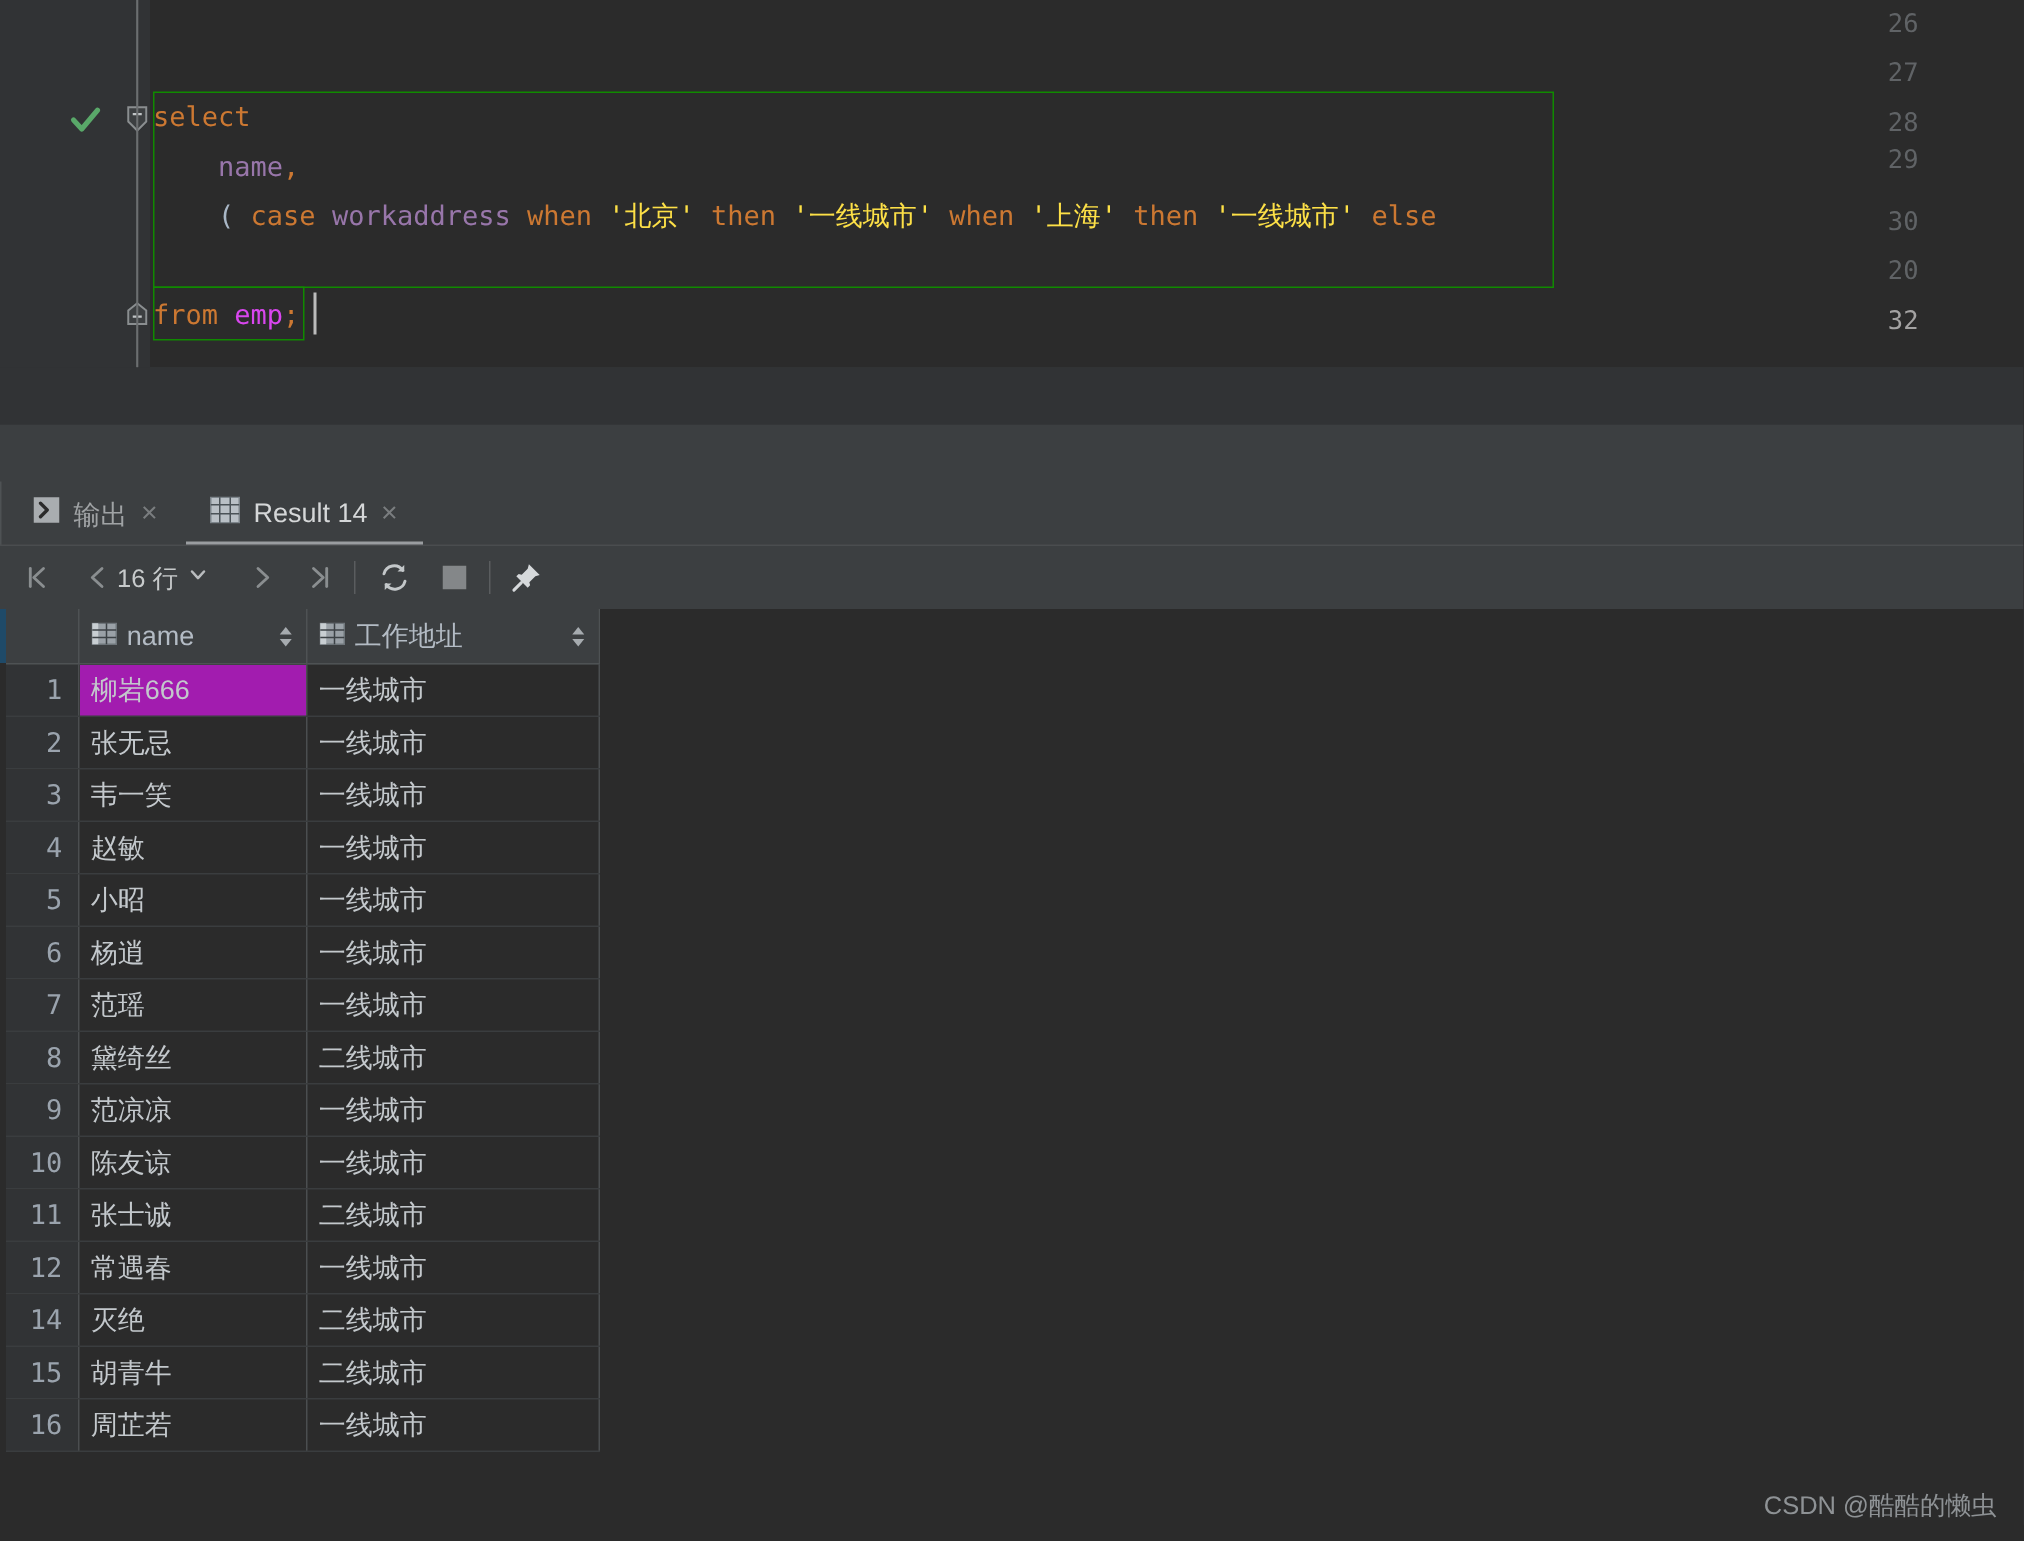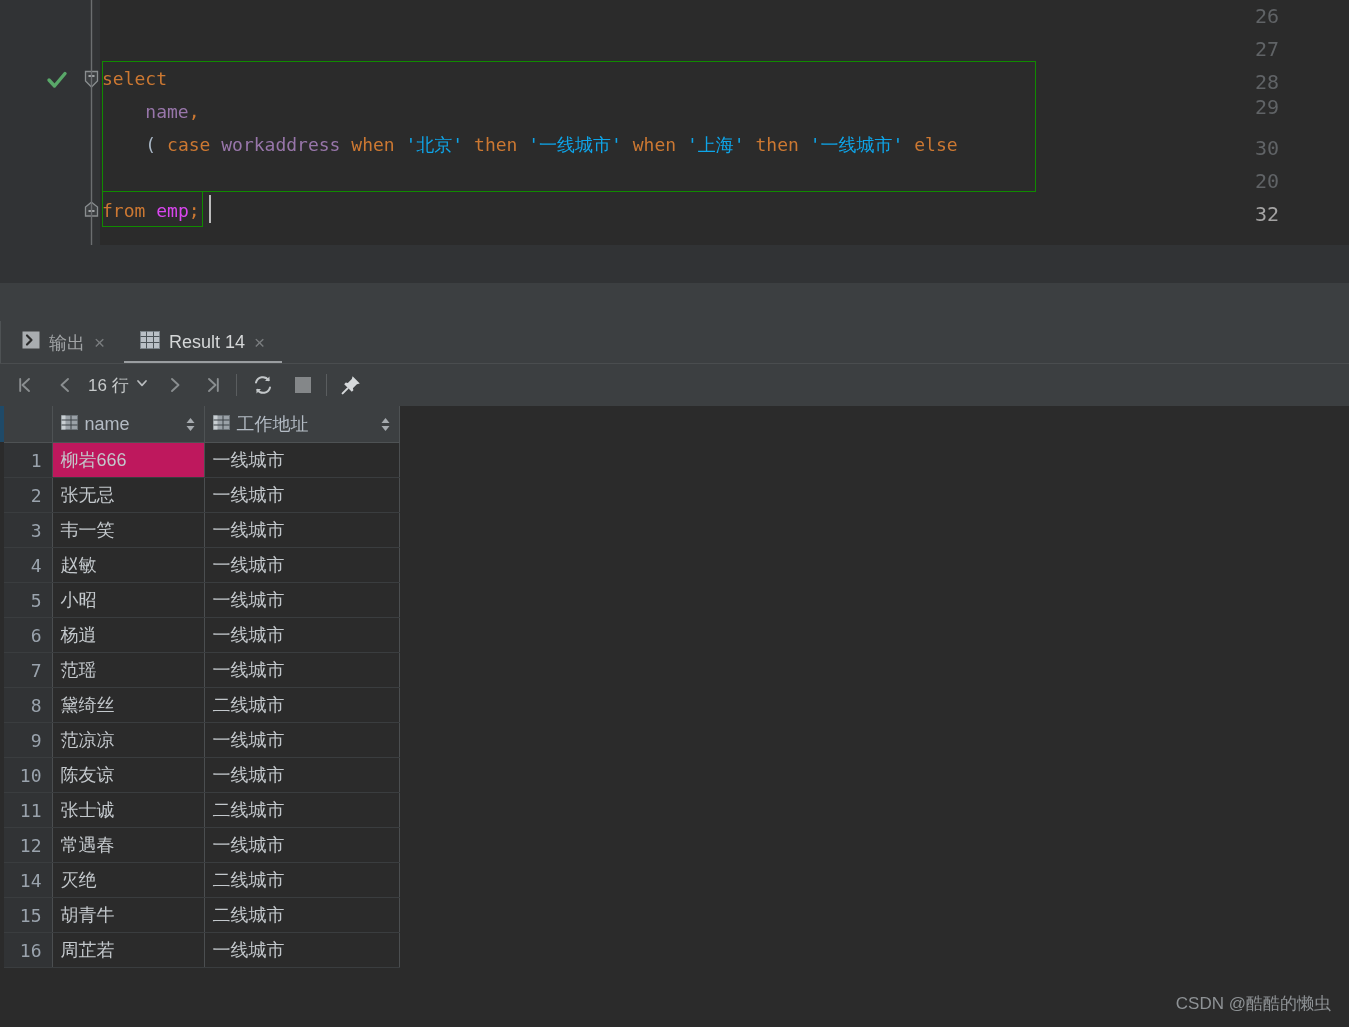--- a/index.html
+++ b/index.html
@@ -19,38 +19,38 @@
   .gutter {
     position: absolute; left: 0; top: 0; width: 100px; height: 245px;
     background: #313335;
   }
   .gutter-sep {
     position: absolute; left: 91px; top: 0; width: 1px; height: 245px;
     background: #4e5254;
   }
   .lineno {
     position: absolute; right: 70px; width: 40px; text-align: right;
-    color: #606366; font-family: "DejaVu Sans Mono", monospace; font-size: 20px;
+    color: #606366; font-family: "DejaVu Sans Mono", monospace; font-size: 17px;
   }
   .lineno.current { color: #a4a3a3; }
   .check-icon {
     position: absolute; left: 46px; width: 22px; height: 22px;
   }
   .fold {
     position: absolute; left: 84px; width: 15px; height: 15px;
   }
   .code-area {
     position: absolute; left: 100px; top: 0; right: 0; height: 245px;
     font-family: "DejaVu Sans Mono", monospace; font-size: 18px;
     white-space: pre; color: #a9b7c6;
   }
   .cline { position: absolute; left: 0; height: 33px; line-height: 33px; }
   .kw   { color: #cc7832; }
   .ident{ color: #9876aa; }
-  .str  { color: #0ea5e9; }
+  .str  { color: #fde047; }
   .pn   { color: #a9b7c6; }
   .tbl  { color: #d946ef; }
   .hl-str { background: #6e6b4a; color: #b7c0c9; }
   .stmt-box {
     position: absolute; box-sizing: border-box;
     border: 1px solid #108a00; pointer-events: none;
   }
   .caret {
     position: absolute; width: 2px; background: #bbbbbb;
   }
@@ -132,21 +132,21 @@
     height: 34px; padding: 0 8px;
     border-right: 1px solid #4b4e50; border-bottom: 1px solid #3a3d3f;
     color: #c3c8cc; font-size: 18px; overflow: hidden; white-space: nowrap;
   }
   table.rs td.rownum {
     background: #313335; color: #9aa3ad; text-align: right;
     padding-right: 10px; width: 52px; font-size: 18px;
     font-family: "DejaVu Sans Mono", monospace;
     border-right: 1px solid #4b4e50;
   }
-  table.rs tr.selected td.c0 { background: #be185d; }
+  table.rs tr.selected td.c0 { background: #a21caf; }
   .th-inner { display: flex; align-items: center; gap: 7px; }
   .th-name { flex: 1; }
   .sort-ind { display: flex; flex-direction: column; gap: 2px; }
 
   .watermark {
     position: absolute; right: 18px; bottom: 12px;
     color: #8e9295; font-size: 17px;
   }
 </style>
 </head>
@@ -255,21 +255,21 @@
           <line x1="5.2" y1="4" x2="5.2" y2="16" stroke="#8a8e90" stroke-width="1.9" stroke-linecap="round"></line>
         </svg>
       </div>
 
       <div class="tb-item" style="left:50px; width:30px;">
         <svg width="20" height="20" viewBox="0 0 20 20">
           <path d="M13 4 L6.5 10 L13 16" stroke="#8a8e90" stroke-width="1.9" fill="none" stroke-linecap="round" stroke-linejoin="round"></path>
         </svg>
       </div>
 
-      <div class="rows-label" style="left:88px;">
+      <div class="rows-label" style="left:78px;">
         <span>16 行</span>
         <span>
           <svg width="14" height="14" viewBox="0 0 14 14">
             <path d="M3 5 L7 9.4 L11 5" stroke="#b9bcbe" stroke-width="1.7" fill="none" stroke-linecap="round" stroke-linejoin="round"></path>
           </svg>
         </span>
       </div>
 
       <div class="tb-item" style="left:160px; width:30px;">
         <svg width="20" height="20" viewBox="0 0 20 20">

